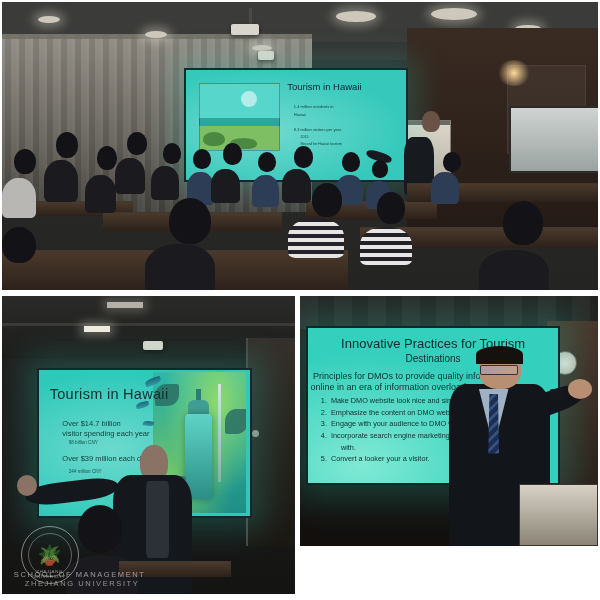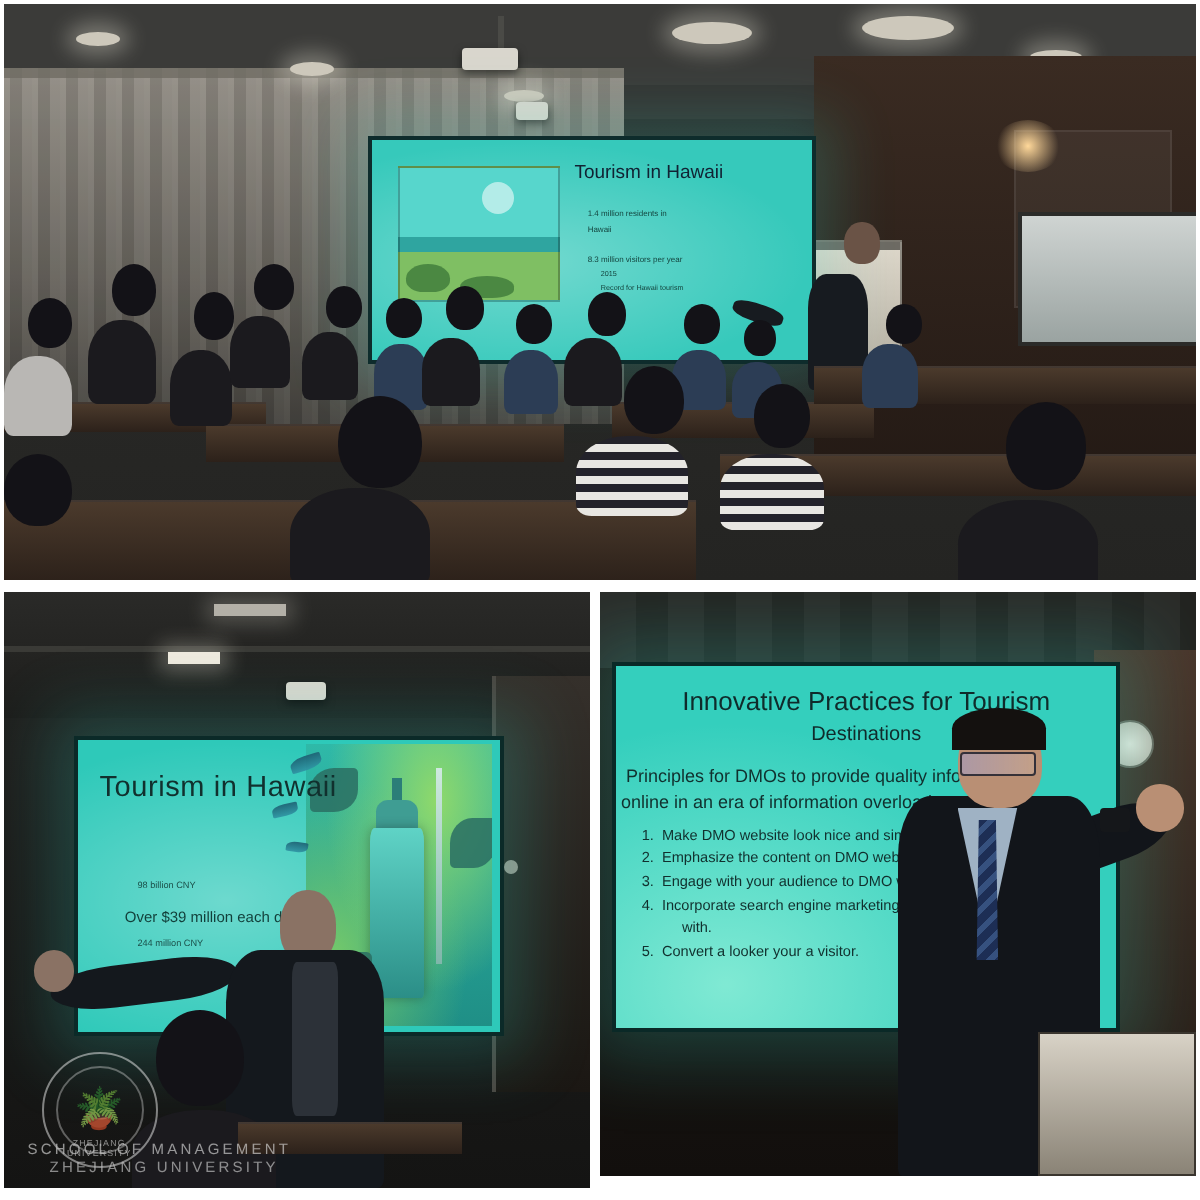--- a/index.html
+++ b/index.html
@@ -3,21 +3,21 @@
 <meta charset="utf-8">
 <style>
   html,body{margin:0;padding:0;background:#ffffff;}
   body{width:600px;height:600px;font-family:"Liberation Sans",sans-serif;overflow:hidden;}
   .collage{position:relative;width:600px;height:600px;background:#ffffff;}
 
   
   .panel{position:absolute;overflow:hidden;background:#1a1a18;}
   #panel-top{left:2px;top:2px;width:596px;height:288px;}
   #panel-bl{left:2px;top:296px;width:293px;height:298px;}
-  #panel-br{left:300px;top:296px;width:298px;height:292px;}
+  #panel-br{left:300px;top:296px;width:298px;height:250px;}
 
   
   .room-top{position:absolute;inset:0;
     background:
       
       linear-gradient(#3b3b39 0 14%, #343432 14% 20%, transparent 20%),
       linear-gradient(#2e2e2c,#242422);}
   
   .curtain{position:absolute;left:0;top:11%;width:52%;height:62%;
     background:
@@ -322,20 +322,24 @@
         <div class="tiki-body"></div>
         <div class="leaf" style="left:2%;top:8%;width:26%;height:16%;"></div>
         <div class="leaf" style="left:78%;top:26%;width:24%;height:18%;"></div>
         <div class="leaf" style="left:6%;bottom:6%;width:30%;height:20%;"></div>
       </div>
       <div class="fish" style="left:50%;top:6%;width:16px;height:7px;transform:rotate(-18deg);"></div>
       <div class="fish" style="left:46%;top:22%;width:13px;height:6px;transform:rotate(-12deg);"></div>
       <div class="fish" style="left:49%;top:35%;width:11px;height:5px;transform:rotate(8deg);"></div>
 
       <div class="s2-title">Tourism in Hawaii</div>
+      <div class="s2-b1">
+        <span>Over $14.7 billion</span><br>
+        <span>visitor spending each year</span>
+      </div>
       <div class="s2-sub1">98 billion CNY</div>
       <div class="s2-b2">Over $39 million each day</div>
       <div class="s2-sub2">244 million CNY</div>
     </div>
 
     <div class="spk2-arm"></div>
     <div class="spk2-hand"></div>
     <div class="spk2-head"></div>
     <div class="spk2-body"></div>
     <div class="spk2-shirt"></div>

